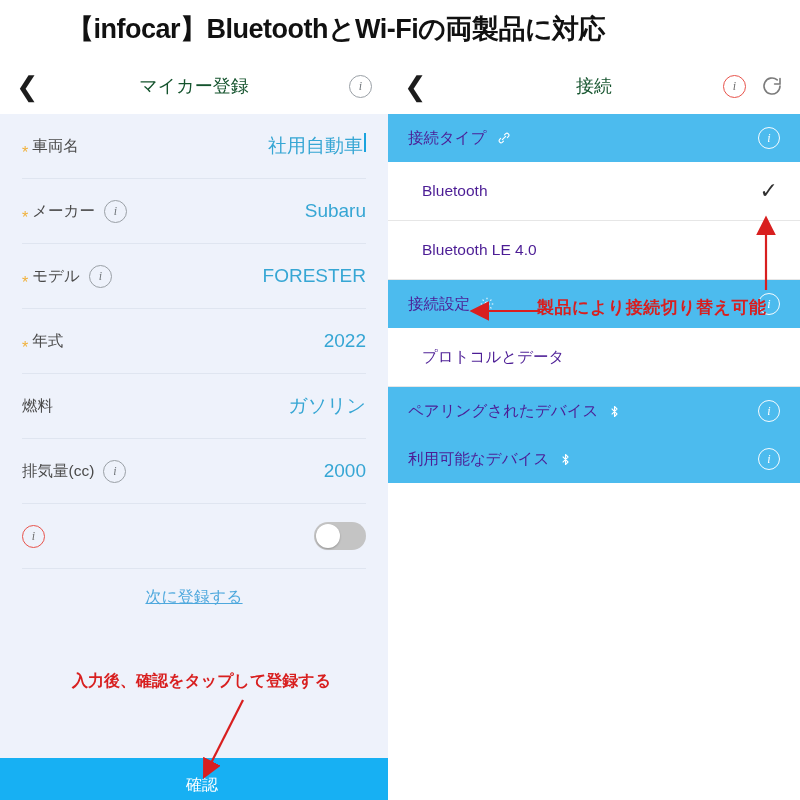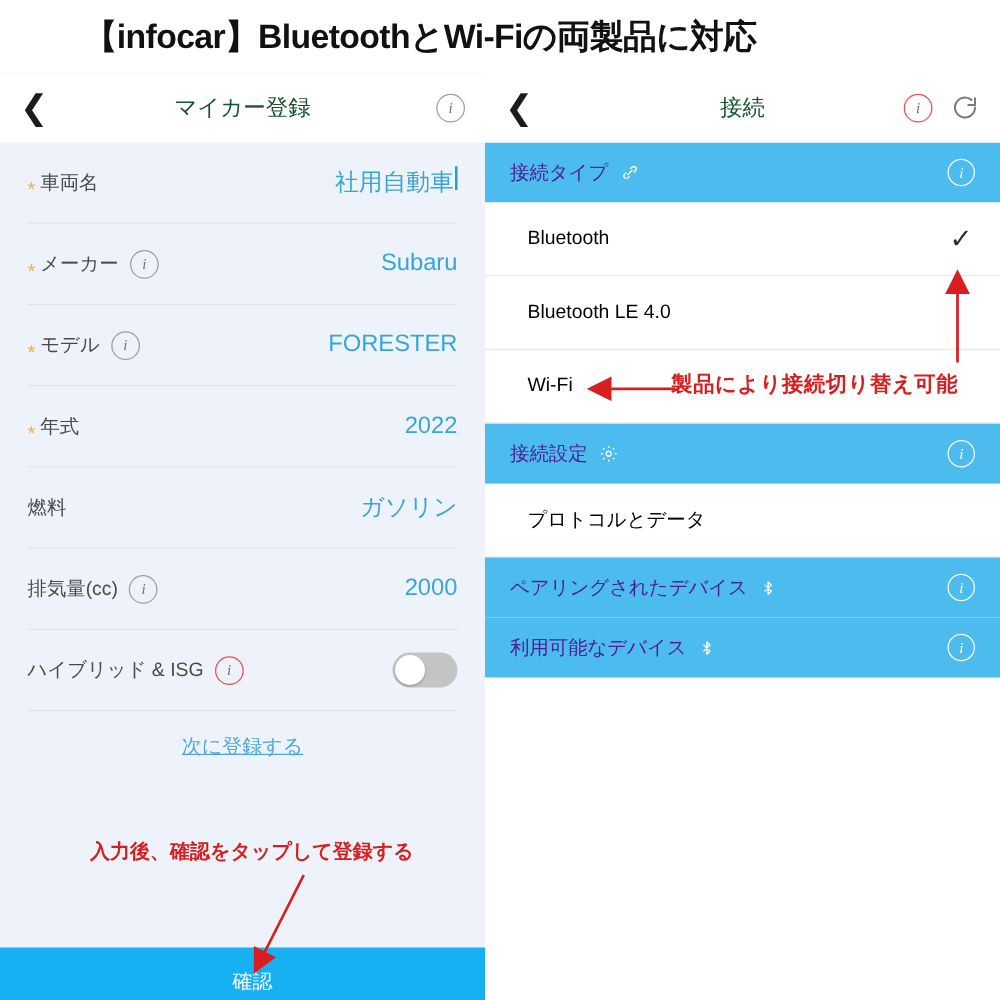--- a/index.html
+++ b/index.html
@@ -124,21 +124,21 @@
     margin-left: 9px; color: #ffffff; font-size: 15px;
     display: inline-flex; align-items: center;
   }
   .sec-header .info-circle.white { margin-left: auto; }
 
   .opt-row {
     height: 59px; background: #ffffff; display: flex; align-items: center;
     padding: 0 22px 0 34px; border-bottom: 1px solid #e6e6e6; cursor: pointer;
   }
   .opt-row:last-child { border-bottom: 1px solid #e6e6e6; }
-  .opt-label { font-size: 15.5px; color: #000000; }
+  .opt-label { font-size: 15.5px; color: #4c1d95; }
   .check { margin-left: auto; font-size: 22px; color: #303030; line-height: 1; }
 
   
   .anno {
     position: absolute; color: #d81f1f; font-weight: 700;
     font-size: 16.5px; white-space: nowrap; pointer-events: none;
   }
   .anno-left { left: 72px; top: 671px; font-size: 16px; }
   .anno-right { left: 537px; top: 296px; font-size: 17px; letter-spacing: .5px;}
   svg.overlay {
@@ -214,21 +214,20 @@
       <div class="form-row">
         <span class="label-wrap">
           <span class="f-label">排気量(cc)</span>
           <span class="info-circle">i</span>
         </span>
         <span class="f-value">2000</span>
       </div>
 
       <div class="form-row">
         <span class="label-wrap">
-          <span class="f-label">ハイブリッド &amp; ISG</span>
           <span class="info-circle red">i</span>
         </span>
         <span class="toggle">
           <span class="knob"></span>
         </span>
       </div>
 
       <div class="next-link-row">
         <span class="next-link">次に登録する</span>
       </div>
@@ -269,24 +268,20 @@
     </div>
 
     <div class="opt-row">
       <span class="opt-label">Bluetooth</span>
       <span class="check">✓</span>
     </div>
     <div class="opt-row">
       <span class="opt-label">Bluetooth LE 4.0</span>
       <span class="check"></span>
     </div>
-    <div class="opt-row">
-      <span class="opt-label">Wi-Fi</span>
-      <span class="check"></span>
-    </div>
 
     <div class="sec-header">
       <span class="sec-header-title">接続設定</span>
       <span class="sec-icon">
         <svg viewBox="0 0 24 24" width="16" height="16" fill="none" stroke="#ffffff" stroke-width="1.6">
           <circle cx="12" cy="12" r="3"></circle>
           <path d="M12 2.6v2.2M12 19.2v2.2M21.4 12h-2.2M4.8 12H2.6M18.6 5.4l-1.6 1.6M7 17l-1.6 1.6M18.6 18.6 17 17M7 7 5.4 5.4"></path>
         </svg>
       </span>
       <span class="info-circle white">i</span>

